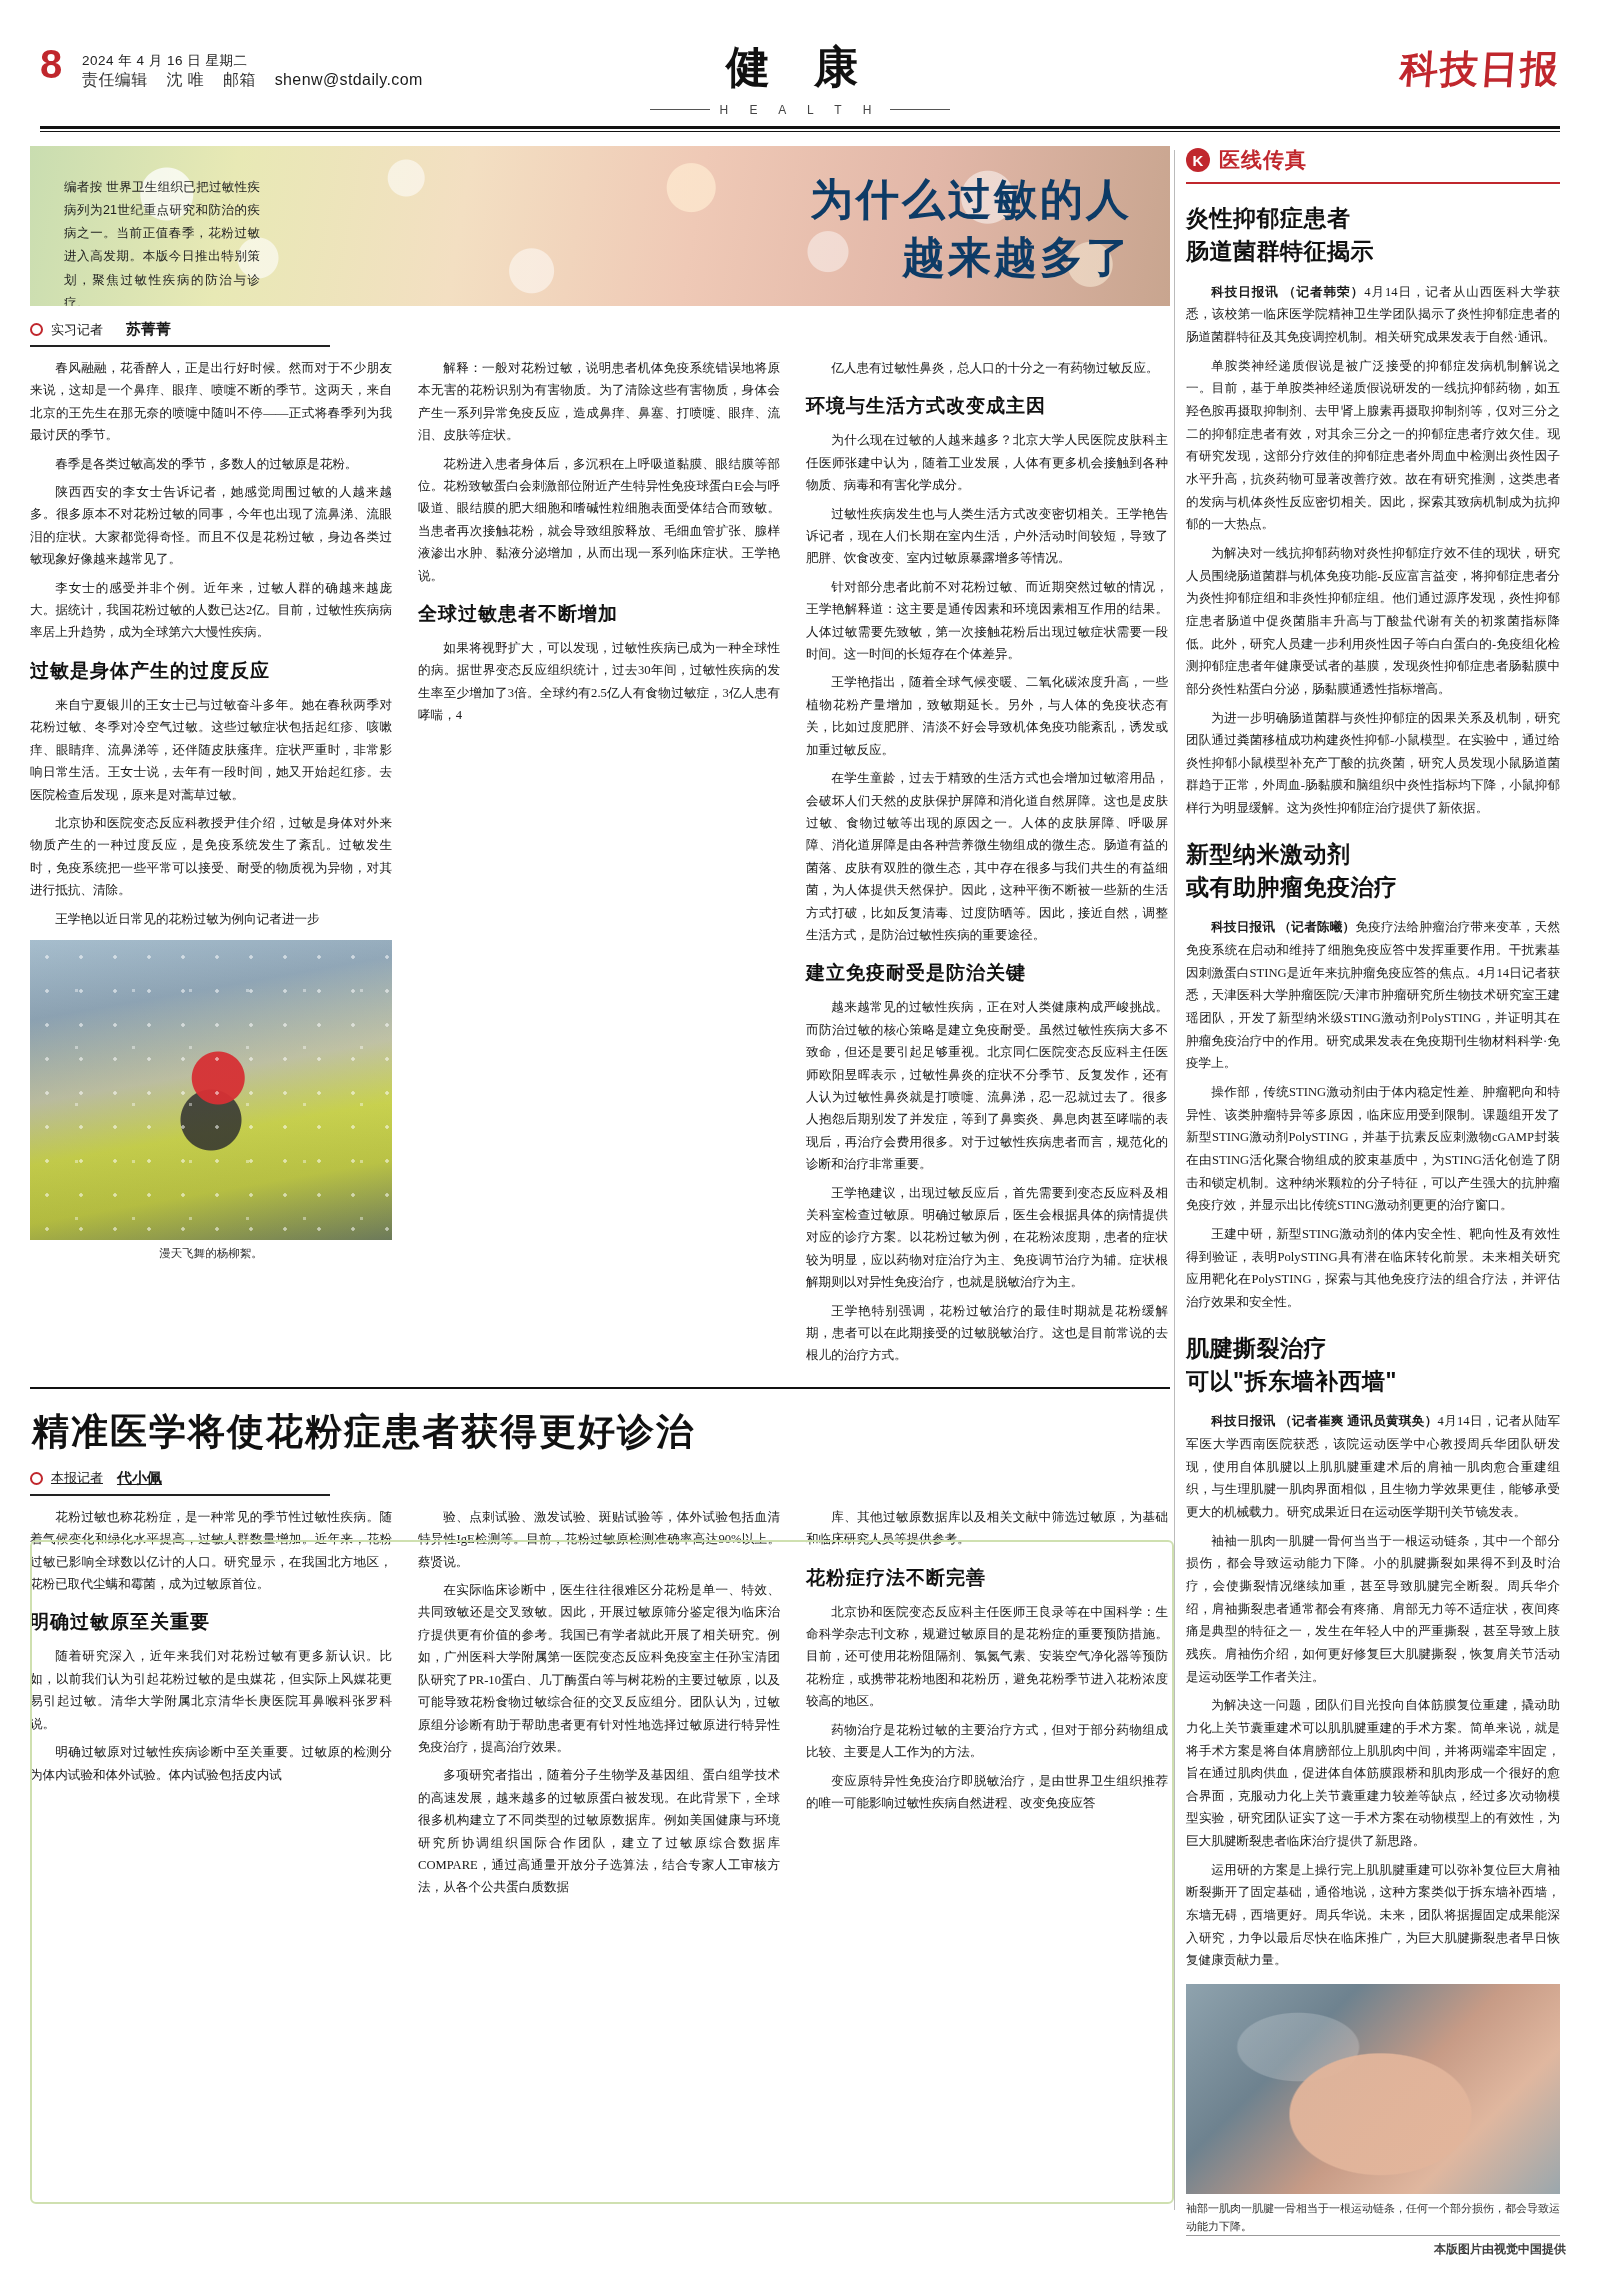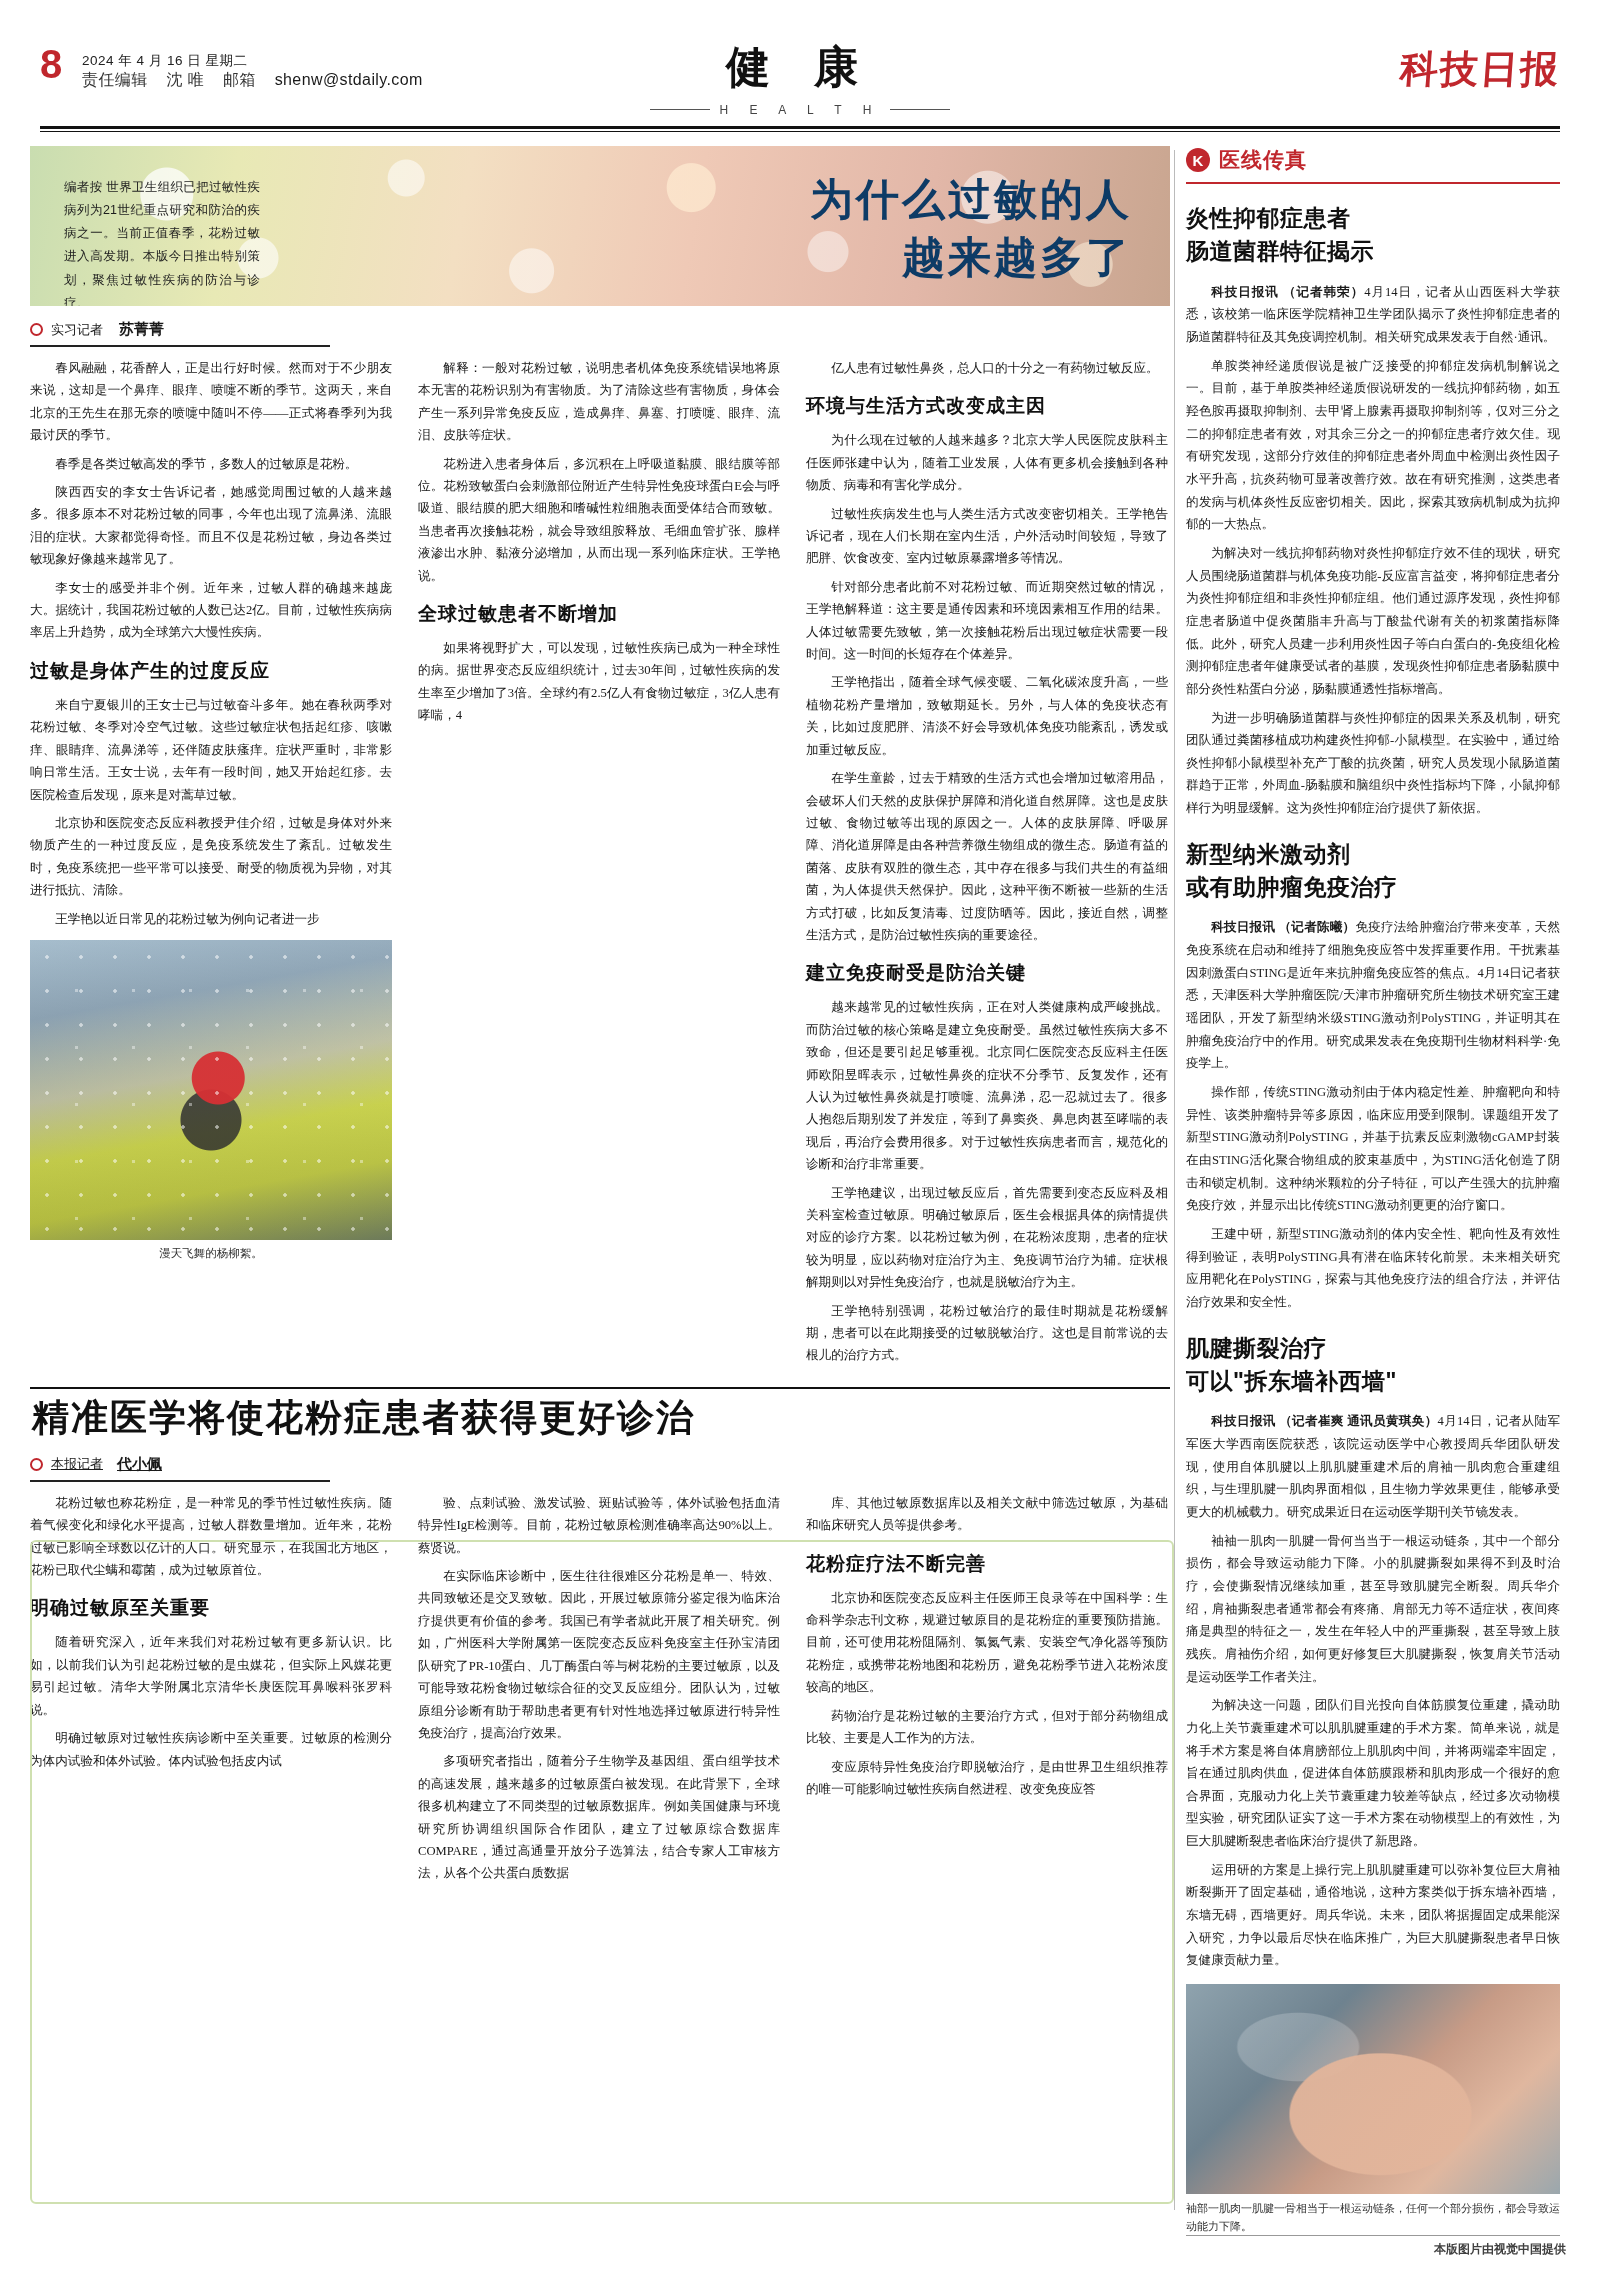--- a/index.html
+++ b/index.html
@@ -93,21 +93,21 @@
     font-weight:bold;
   }
   .hero-title .l1{font-size:43px;letter-spacing:3px;line-height:1.35;}
   .hero-title .l2{font-size:43px;letter-spacing:3px;line-height:1.35;}
 
   .byline{
     margin-top:14px;font-size:13px;font-family:"Liberation Sans",sans-serif;
     display:flex;align-items:center;gap:8px;
   }
   .byline .dot{width:9px;height:9px;border:2px solid #c0272d;border-radius:50%;display:inline-block;}
-  .byline .name{font-weight:bold;font-size:15px;margin-left:8px;}
+  .byline .name{font-weight:bold;font-size:15px;margin-left:15px;}
   .byline-rule{width:300px;height:2px;background:#222;margin-top:6px;margin-bottom:10px;}
 
   .cols3{display:flex;gap:26px;}
   .col{width:362px;}
   p.body{
     font-size:12.6px;line-height:1.78;text-align:justify;text-indent:2em;
     margin:0 0 6px 0;color:#161616;
   }
   h3.sub{
     font-size:19px;font-weight:bold;margin:14px 0 10px 0;
@@ -128,21 +128,21 @@
     content:"";position:absolute;inset:0;
     background-image:
       radial-gradient(rgba(255,255,255,.55) 1.5px, transparent 2px),
       radial-gradient(rgba(255,255,255,.4) 1.5px, transparent 2px);
     background-size:34px 34px, 57px 57px;
     background-position:0 0, 18px 22px;
   }
   .caption{font-size:11.5px;color:#333;text-align:center;font-family:"Liberation Sans",sans-serif;}
 
   
-  .feature{margin-top:14px;border-top:2px solid #111;}
+  .feature{margin-top:14px;border-top:2px solid #111;padding-top:14px;}
   .feature-title{
     font-size:37px;font-weight:bold;letter-spacing:2px;
     font-family:"Liberation Sans",sans-serif;color:#111;margin:4px 0 12px 2px;
   }
   .feature-byline{display:flex;align-items:center;gap:8px;font-size:13px;font-family:"Liberation Sans",sans-serif;text-decoration:underline;}
   .feature-byline .name{font-weight:bold;font-size:15px;margin-left:6px;}
   .feature-rule{width:300px;height:2px;background:#222;margin:6px 0 10px 0;}
   .green-frame{
     position:absolute;left:30px;top:1540px;width:1140px;height:660px;
     border:2px solid #cfe0b0;border-radius:6px;pointer-events:none;

